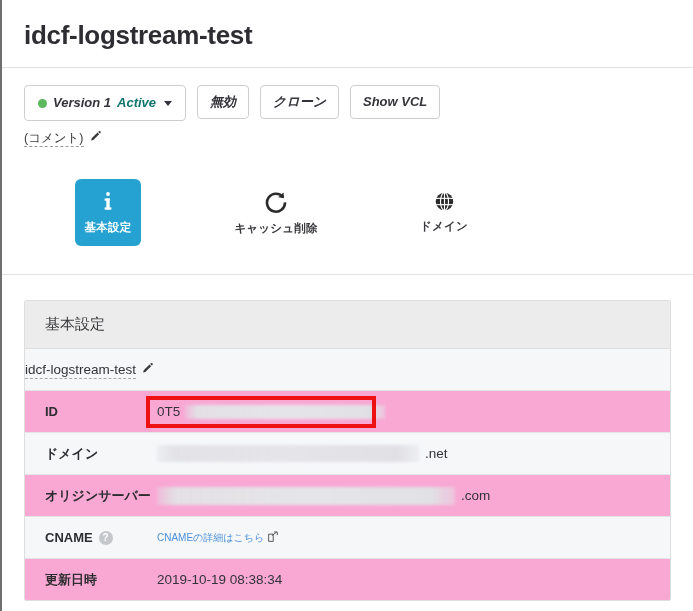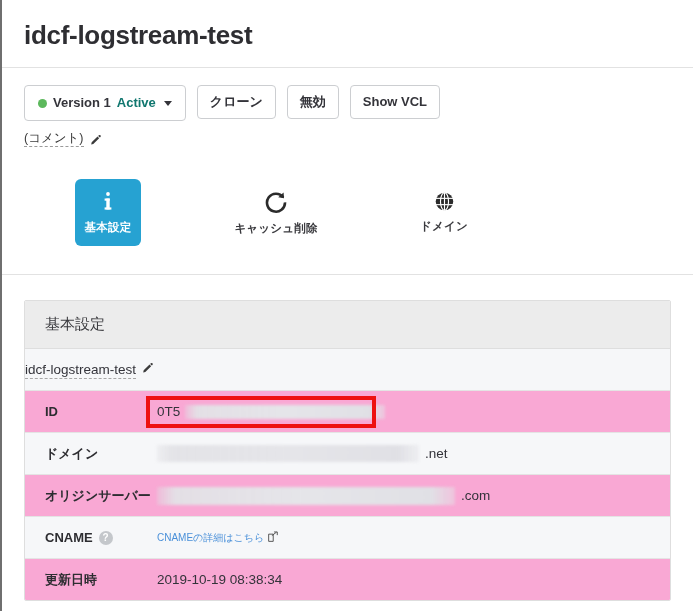--- a/index.html
+++ b/index.html
@@ -60,20 +60,21 @@
     border: 1px solid #ccced1;
     border-radius: 4px;
     font-size: 13px;
     font-weight: bold;
     color: #34343a;
     padding: 8px 12px;
     line-height: 16px;
     cursor: pointer;
     white-space: nowrap;
     font-family: "Liberation Sans", "DejaVu Sans", sans-serif;
+    font-style: italic;
   }
   .version-btn {
     display: flex;
     align-items: center;
     gap: 6px;
     padding: 9px 13px;
   }
   .dot {
     width: 9px;
     height: 9px;
@@ -90,21 +91,21 @@
     border-right: 4px solid transparent;
     border-top: 5px solid #34343a;
     margin-left: 2px;
     display: inline-block;
   }
 
   
   .comment-row {
     padding: 9px 0 0 22px;
     display: flex;
-    align-items: flex-end;
+    align-items: flex-start;
     gap: 5px;
     font-size: 12.5px;
     color: #3b3b3b;
   }
   .comment-text {
     border-bottom: 1px dashed #9a9a9a;
     line-height: 16px;
   }
   .pencil { display: inline-block; line-height: 0; }
 
@@ -273,22 +274,22 @@
     <h1 class="page-title">idcf-logstream-test</h1>
   </div>
 
   <div class="actions">
     <button class="btn version-btn">
       <span class="dot"></span>
       <span class="version-label">Version 1</span>
       <span class="version-state">Active</span>
       <span class="caret"></span>
     </button>
+    <button class="btn">無効</button>
     <button class="btn">クローン</button>
-    <button class="btn">無効</button>
     <button class="btn">Show VCL</button>
   </div>
 
   <div class="comment-row">
     <span class="comment-text">(コメント)</span>
     <span class="pencil">
       <svg width="13" height="13" viewBox="0 0 16 16" aria-hidden="true">
         <path d="M12.1 1.6a1.4 1.4 0 0 1 2 2l-.8.8-2-2 .8-.8zM10.5 3.1l2 2-7.2 7.2-2.6.6.6-2.6 7.2-7.2z" fill="#3b3b3b"></path>
       </svg>
     </span>

